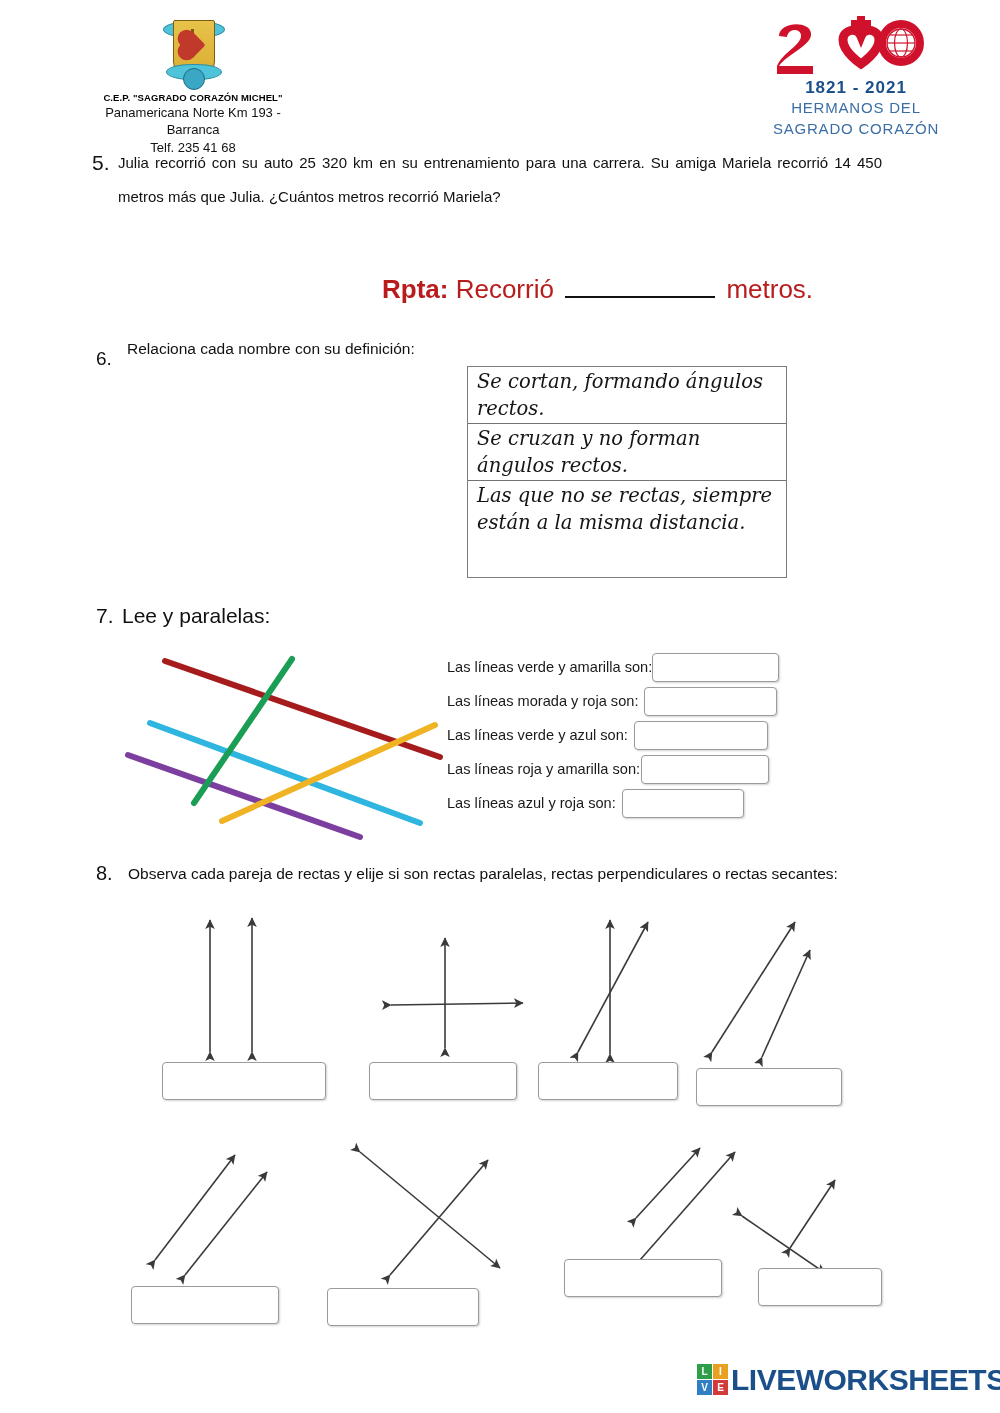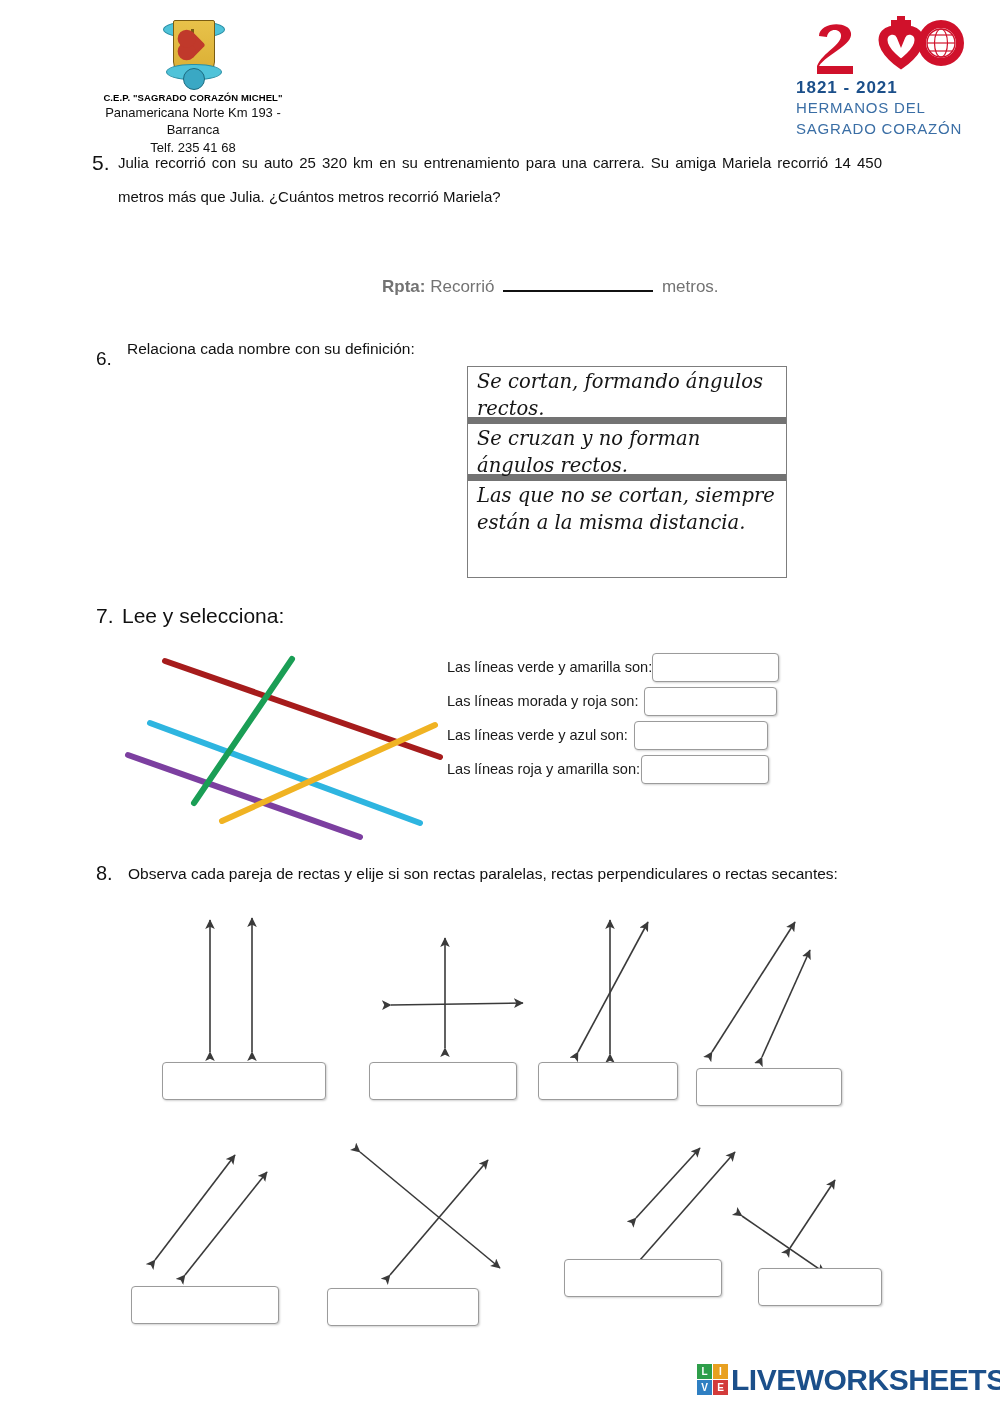--- a/index.html
+++ b/index.html
@@ -111,23 +111,24 @@
   }
   .school-addr {
     font-size: 13px;
     color: #111;
     line-height: 1.3;
     margin-top: 1px;
   }
 
   .hdr-right {
     position: absolute;
-    left: 796px;
+    left: 756px;
     top: 16px;
     width: 200px;
+    text-align: center;
   }
   .bicent-mark {
     position: relative;
     height: 62px;
     width: 170px;
     margin: 0 auto;
   }
   .bicent-mark svg { display: block; }
   .bicent-years {
     font-family: "Liberation Sans", sans-serif;
@@ -165,22 +166,22 @@
   .q5-body {
     font-size: 15px;
     line-height: 34px;
     color: #111;
     text-align: justify;
   }
   .q5-rpta {
     position: absolute;
     left: 290px;
     top: 128px;
-    font-size: 17px;
-    color: #737373;
+    font-size: 26px;
+    color: #b91c1c;
     white-space: nowrap;
   }
   .q5-rpta b { font-weight: bold; }
   .blank-line {
     display: inline-block;
     width: 150px;
     border-bottom: 2px solid #111;
     height: 16px;
     margin: 0 4px;
     vertical-align: baseline;
@@ -226,21 +227,21 @@
   }
   .q6-cell-l:last-child { border-bottom: none; }
   .q6-term {
     font-family: "DejaVu Serif", serif;
     font-style: italic;
     color: #e8393a;
     font-size: 20px;
     line-height: 1.26;
   }
   .q6-cell-r {
-    border-bottom: 7px solid #737373;
+    border-bottom: 1px solid #737373;
     box-sizing: border-box;
     padding: 2px 6px 2px 9px;
   }
   .q6-cell-r:last-child { border-bottom: none; }
   .q6-def {
     font-family: "DejaVu Serif", serif;
     font-style: italic;
     color: #151515;
     font-size: 19.5px;
     line-height: 1.36;
@@ -410,26 +411,26 @@
 
 
   <div class="q6-right-table">
     <div class="q6-cell-r" style="height:57px;">
       <span class="q6-def">Se cortan, formando ángulos rectos.</span>
     </div>
     <div class="q6-cell-r" style="height:57px;">
       <span class="q6-def">Se cruzan y no forman ángulos rectos.</span>
     </div>
     <div class="q6-cell-r" style="height:96px;">
-      <span class="q6-def">Las que no se cortan, siempre están a la misma distancia.</span>
+      <span class="q6-def">Las que no se rectas, siempre están a la misma distancia.</span>
     </div>
   </div>
 
   <div class="q7-num">7.</div>
-  <div class="q7-title">Lee y selecciona:</div>
+  <div class="q7-title">Lee y paralelas:</div>
 
   <div class="q7-lines">
     <svg width="340" height="200" viewBox="0 0 340 200">
       <g stroke-linecap="round" stroke-width="6">
         <line x1="55" y1="16" x2="330" y2="112" stroke="#a61c1c"></line>
         <line x1="40" y1="78" x2="310" y2="178" stroke="#2eb5e0"></line>
         <line x1="18" y1="110" x2="250" y2="192" stroke="#7c3fa0"></line>
         <line x1="112" y1="176" x2="325" y2="80" stroke="#f0b323"></line>
         <line x1="84" y1="158" x2="182" y2="14" stroke="#1a9e55"></line>
       </g>
@@ -445,20 +446,24 @@
       <span class="q7-label">Las líneas morada y roja son:</span>
       <span class="ans-box q7-box" style="width:133px;margin-left:6px;"></span>
     </div>
     <div class="q7-item">
       <span class="q7-label">Las líneas verde y azul son:</span>
       <span class="ans-box q7-box" style="width:134px;margin-left:6px;"></span>
     </div>
     <div class="q7-item">
       <span class="q7-label">Las líneas roja y amarilla son:</span>
       <span class="ans-box q7-box" style="width:128px;margin-left:1px;"></span>
+    </div>
+    <div class="q7-item">
+      <span class="q7-label">Las líneas azul y roja son:</span>
+      <span class="ans-box q7-box" style="width:122px;margin-left:6px;"></span>
     </div>
   </div>
 
   <div class="q8-num">8.</div>
   <div class="q8-title">Observa cada pareja de rectas y elije si son rectas paralelas, rectas perpendiculares o rectas secantes:</div>
 
   <svg width="0" height="0" style="position:absolute" aria-hidden="true">
     <defs>
       <marker id="ah" markerWidth="7" markerHeight="7" refX="5.6" refY="3" orient="auto" markerUnits="strokeWidth">
         <path d="M0,0 L6,3 L0,6 L1.4,3 Z" fill="#3a3a3a"></path>

